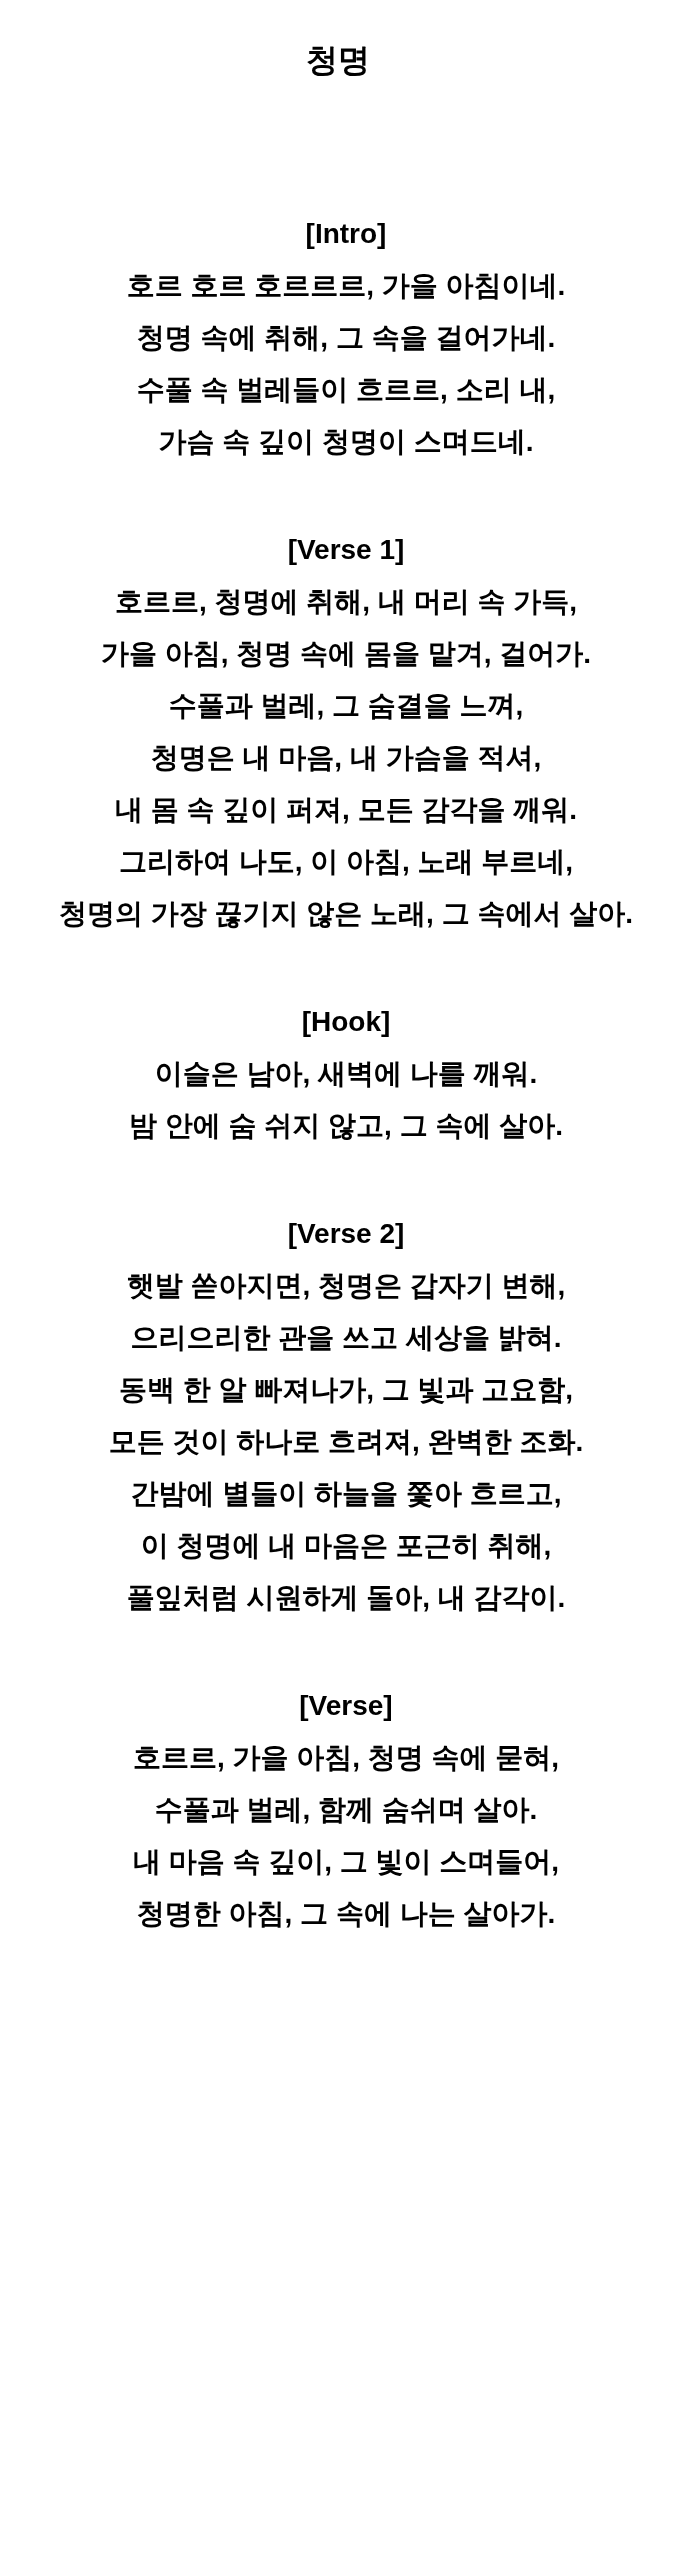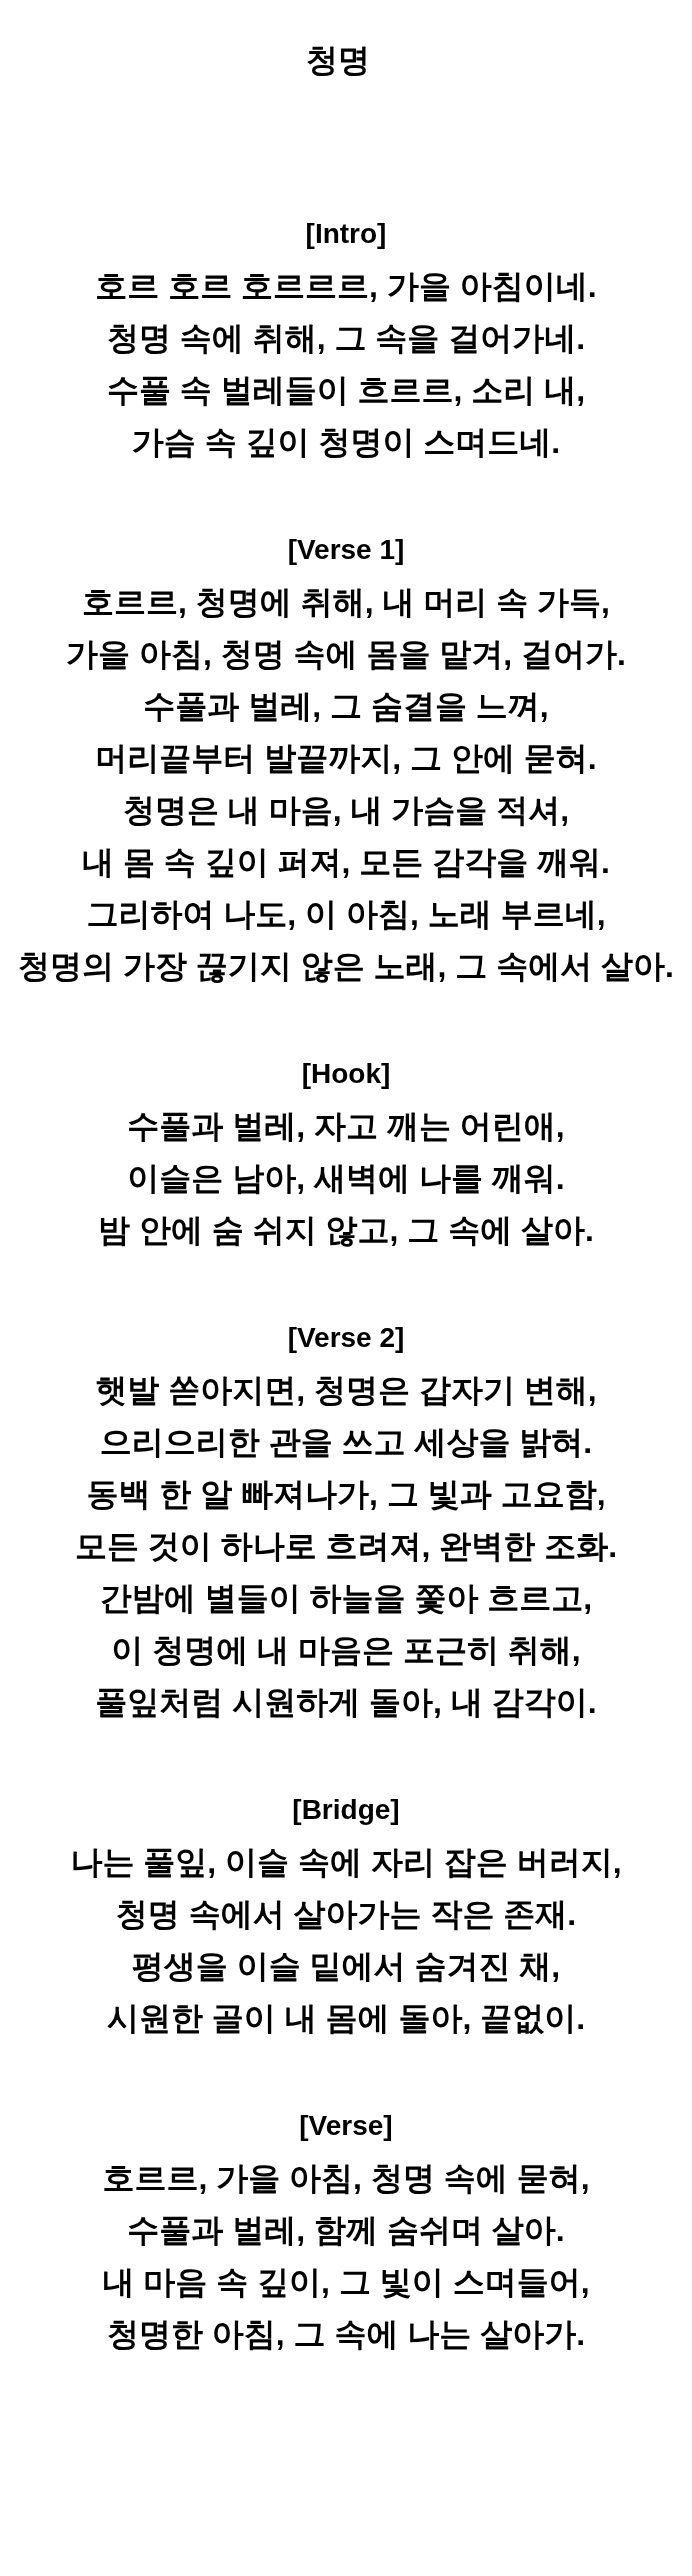--- a/index.html
+++ b/index.html
@@ -30,21 +30,21 @@
     margin-top: 56px;
   }
   .section:first-of-type {
     margin-top: 122px;
   }
   .section-label {
     font-size: 28px;
     line-height: 52px;
   }
   .lyric-line {
-    font-size: 32px;
+    font-size: 28px;
     line-height: 52px;
     white-space: nowrap;
   }
 </style>
 </head>
 <body style="background: rgb(255, 255, 255); color: rgb(0, 0, 0);">
 
 <div class="page">
   <h1 class="title">청명</h1>
   <div id="sections">
@@ -53,50 +53,41 @@
         <div class="lyric-line">호르 호르 호르르르, 가을 아침이네.</div>
         <div class="lyric-line">청명 속에 취해, 그 속을 걸어가네.</div>
         <div class="lyric-line">수풀 속 벌레들이 흐르르, 소리 내,</div>
         <div class="lyric-line">가슴 속 깊이 청명이 스며드네.</div>
       </section>
       <section class="section">
         <div class="section-label">[Verse 1]</div>
         <div class="lyric-line">호르르, 청명에 취해, 내 머리 속 가득,</div>
         <div class="lyric-line">가을 아침, 청명 속에 몸을 맡겨, 걸어가.</div>
         <div class="lyric-line">수풀과 벌레, 그 숨결을 느껴,</div>
-        <div class="lyric-line">머리끝부터 발끝까지, 그 안에 묻혀.</div>
         <div class="lyric-line">청명은 내 마음, 내 가슴을 적셔,</div>
         <div class="lyric-line">내 몸 속 깊이 퍼져, 모든 감각을 깨워.</div>
         <div class="lyric-line">그리하여 나도, 이 아침, 노래 부르네,</div>
         <div class="lyric-line">청명의 가장 끊기지 않은 노래, 그 속에서 살아.</div>
       </section>
       <section class="section">
         <div class="section-label">[Hook]</div>
-        <div class="lyric-line">수풀과 벌레, 자고 깨는 어린애,</div>
         <div class="lyric-line">이슬은 남아, 새벽에 나를 깨워.</div>
         <div class="lyric-line">밤 안에 숨 쉬지 않고, 그 속에 살아.</div>
       </section>
       <section class="section">
         <div class="section-label">[Verse 2]</div>
         <div class="lyric-line">햇발 쏟아지면, 청명은 갑자기 변해,</div>
         <div class="lyric-line">으리으리한 관을 쓰고 세상을 밝혀.</div>
         <div class="lyric-line">동백 한 알 빠져나가, 그 빛과 고요함,</div>
         <div class="lyric-line">모든 것이 하나로 흐려져, 완벽한 조화.</div>
         <div class="lyric-line">간밤에 별들이 하늘을 쫓아 흐르고,</div>
         <div class="lyric-line">이 청명에 내 마음은 포근히 취해,</div>
         <div class="lyric-line">풀잎처럼 시원하게 돌아, 내 감각이.</div>
       </section>
       <section class="section">
-        <div class="section-label">[Bridge]</div>
-        <div class="lyric-line">나는 풀잎, 이슬 속에 자리 잡은 버러지,</div>
-        <div class="lyric-line">청명 속에서 살아가는 작은 존재.</div>
-        <div class="lyric-line">평생을 이슬 밑에서 숨겨진 채,</div>
-        <div class="lyric-line">시원한 골이 내 몸에 돌아, 끝없이.</div>
-      </section>
-      <section class="section">
         <div class="section-label">[Verse]</div>
         <div class="lyric-line">호르르, 가을 아침, 청명 속에 묻혀,</div>
         <div class="lyric-line">수풀과 벌레, 함께 숨쉬며 살아.</div>
         <div class="lyric-line">내 마음 속 깊이, 그 빛이 스며들어,</div>
         <div class="lyric-line">청명한 아침, 그 속에 나는 살아가.</div>
       </section>
     </div>
 </div>
 
 

